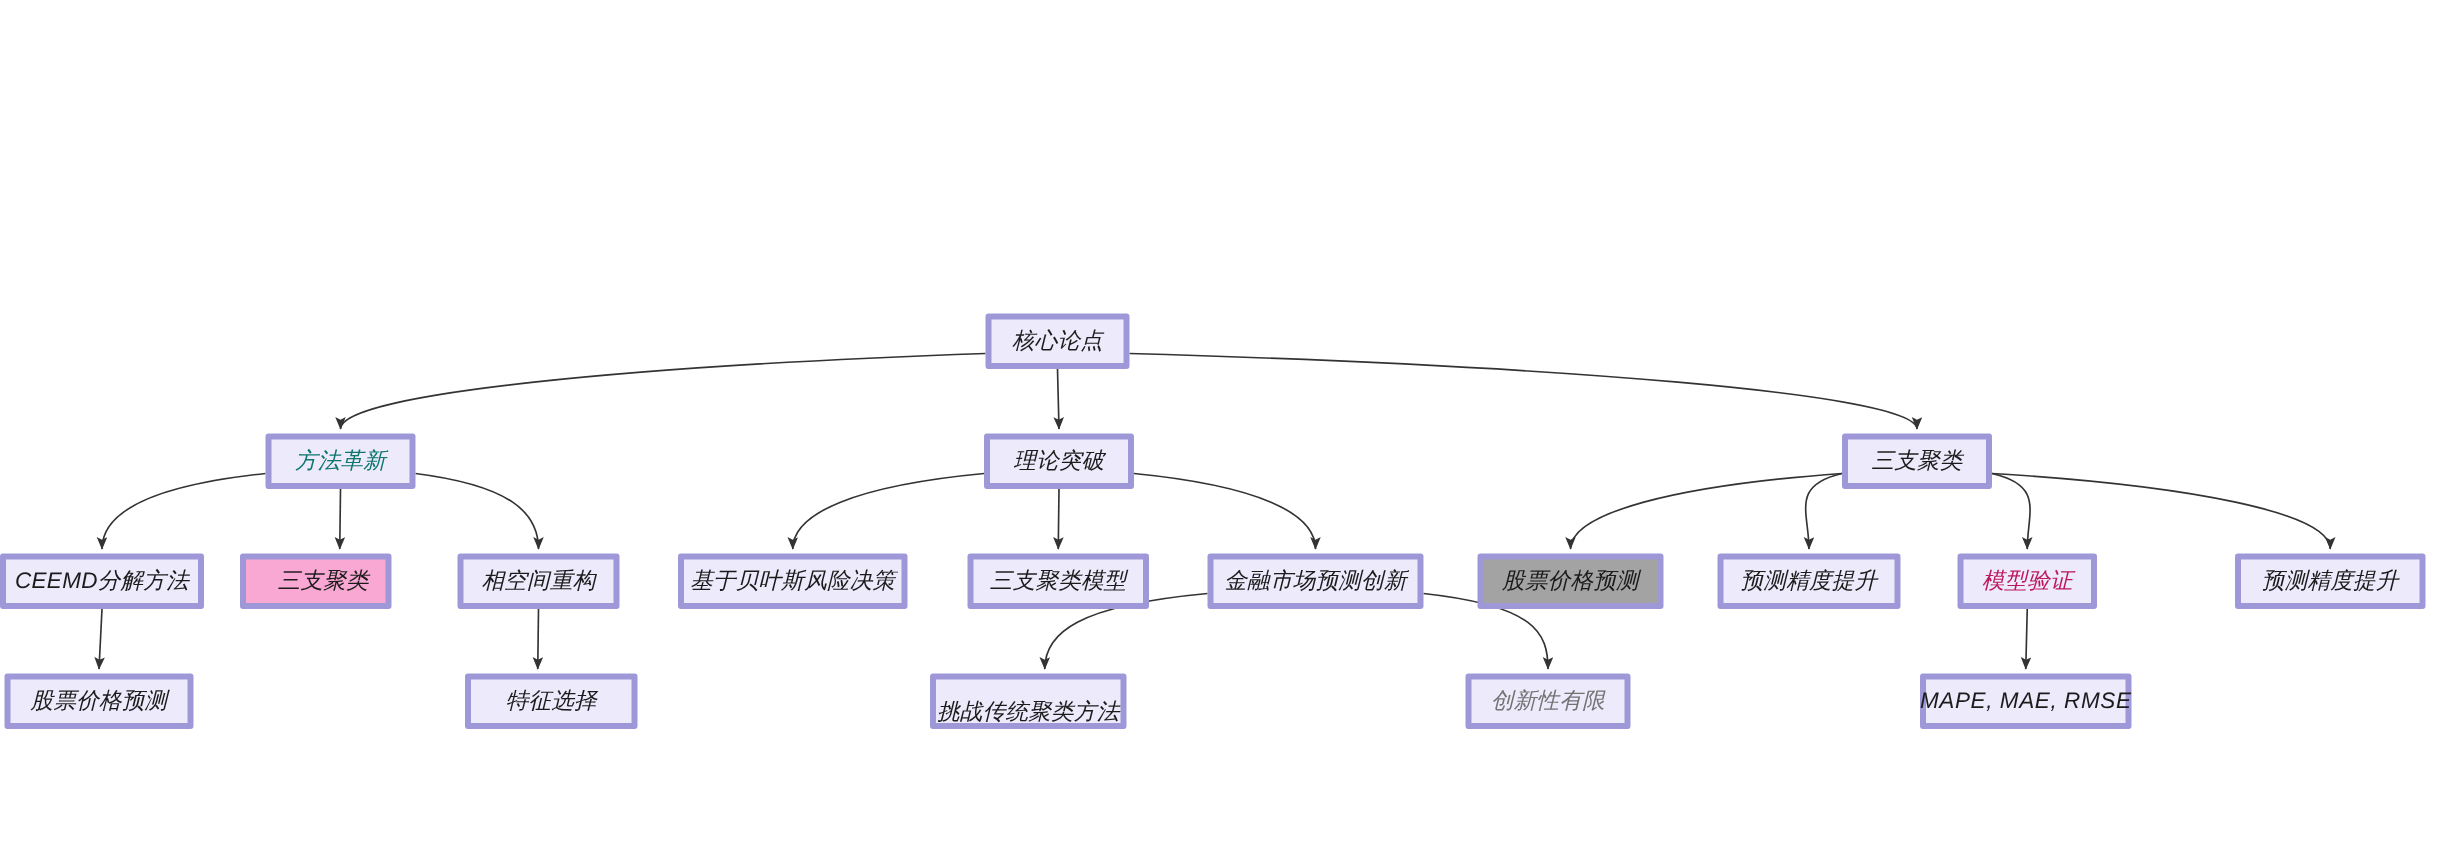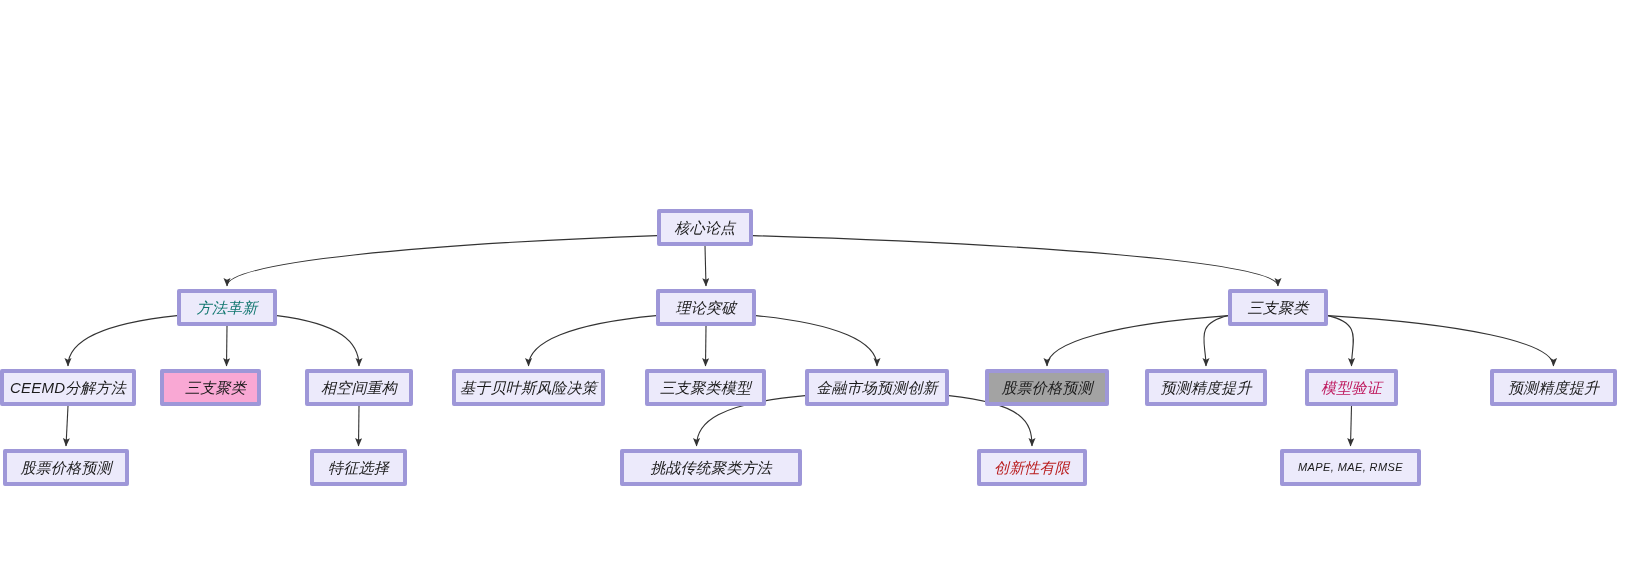--- a/index.html
+++ b/index.html
@@ -50,21 +50,21 @@
     line-height: 1;
     letter-spacing: 0.2px;
     white-space: nowrap;
     font-style: italic;
   }
   .node-label {
     display: block;
     text-align: center;
   }
   .node.latin .node-label {
-    font-size: 11px;
+    font-size: 15px;
     letter-spacing: 0.4px;
   }
 </style>
 </head>
 <body>
 
 <div id="diagram-root">
   <svg id="edge-layer" viewBox="0 0 1628 576" width="1628" height="576" xmlns="http://www.w3.org/2000/svg">
     <defs>
       <marker id="arrowhead" markerWidth="9" markerHeight="9" refX="7.2" refY="3.2" orient="auto" markerUnits="strokeWidth">
@@ -131,26 +131,26 @@
       </div>
       <div class="node" style="left: 1305px; top: 369px; width: 93px; height: 37px; background: rgb(236, 234, 251); border-color: rgb(158, 151, 216); color: #be185d;">
         <span class="node-label">模型验证</span>
       </div>
       <div class="node" style="left: 1490px; top: 369px; width: 127px; height: 37px; background: rgb(236, 234, 251); border-color: rgb(158, 151, 216); color: rgb(27, 27, 27);">
         <span class="node-label">预测精度提升</span>
       </div>
       <div class="node" style="left: 3px; top: 449px; width: 126px; height: 37px; background: rgb(236, 234, 251); border-color: rgb(158, 151, 216); color: rgb(27, 27, 27);">
         <span class="node-label">股票价格预测</span>
       </div>
-      <div class="node" style="left: 310px; top: 449px; width: 97px; height: 37px; background: rgb(236, 234, 251); border-color: rgb(158, 151, 216); color: rgb(27, 27, 27);">
+      <div class="node" style="left: 310px; top: 449px; width: 115px; height: 37px; background: rgb(236, 234, 251); border-color: rgb(158, 151, 216); color: rgb(27, 27, 27);">
         <span class="node-label">特征选择</span>
       </div>
-      <div class="node" style="left: 620px; top: 449px; width: 182px; height: 37px; background: rgb(236, 234, 251); border-color: rgb(158, 151, 216); color: rgb(27, 27, 27);">
+      <div class="node" style="left: 620px; top: 449px; width: 131px; height: 37px; background: rgb(236, 234, 251); border-color: rgb(158, 151, 216); color: rgb(27, 27, 27); align-items: flex-end;">
         <span class="node-label">挑战传统聚类方法</span>
       </div>
-      <div class="node" style="left: 977px; top: 449px; width: 110px; height: 37px; background: rgb(236, 234, 251); border-color: rgb(158, 151, 216); color: #b91c1c;">
+      <div class="node" style="left: 977px; top: 449px; width: 110px; height: 37px; background: rgb(236, 234, 251); border-color: rgb(158, 151, 216); color: #737373;">
         <span class="node-label">创新性有限</span>
       </div>
       <div class="node latin" style="left: 1280px; top: 449px; width: 141px; height: 37px; background: rgb(236, 234, 251); border-color: rgb(158, 151, 216); color: rgb(27, 27, 27);">
         <span class="node-label">MAPE, MAE, RMSE</span>
       </div>
     </div>
 </div>
 
 </body></html>

